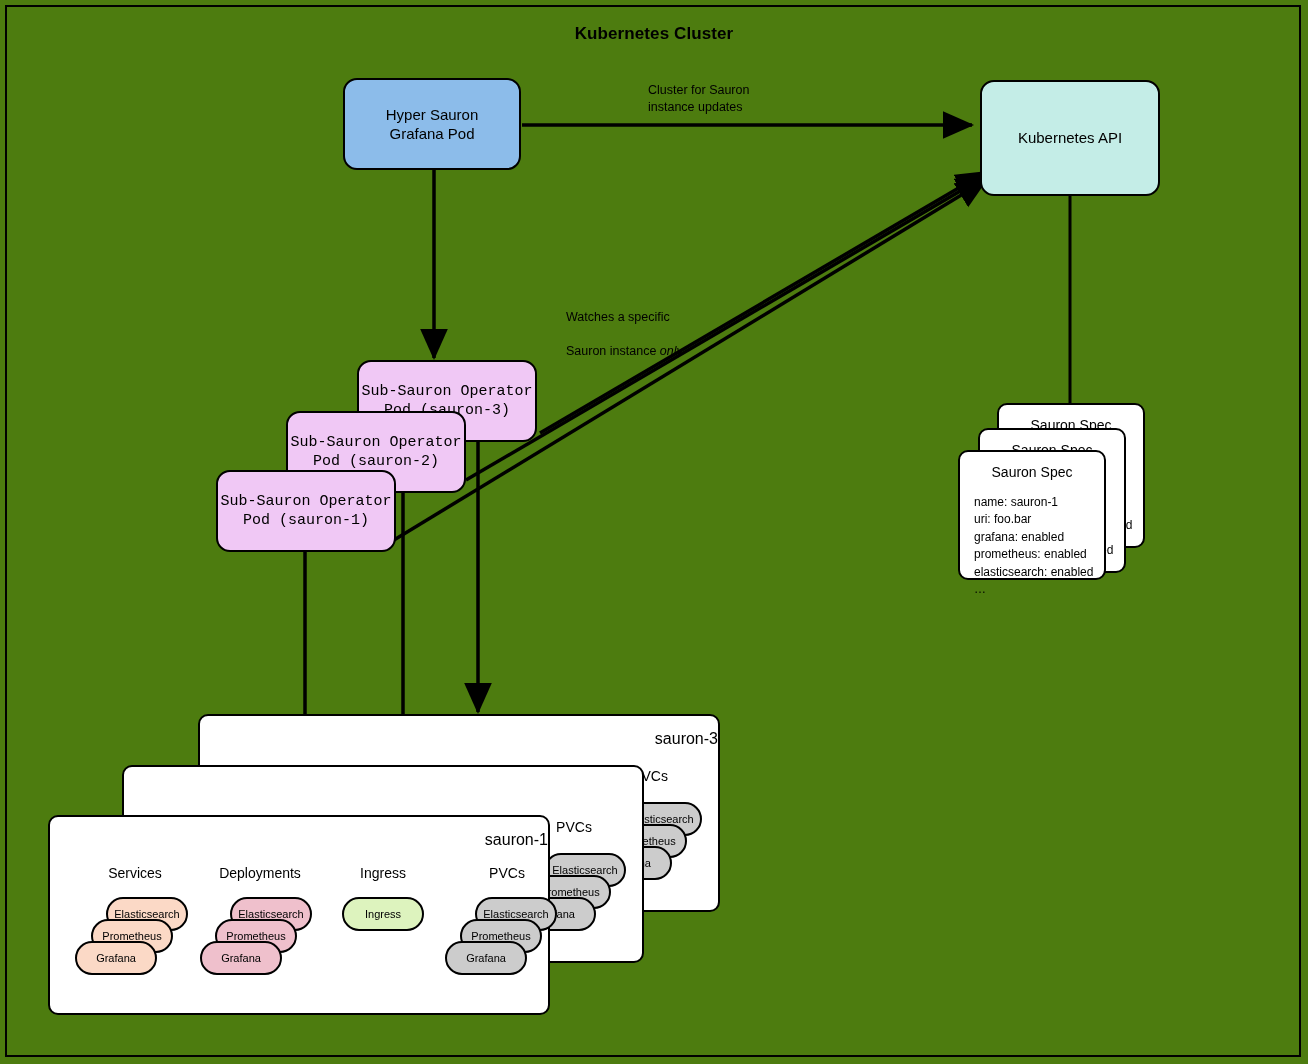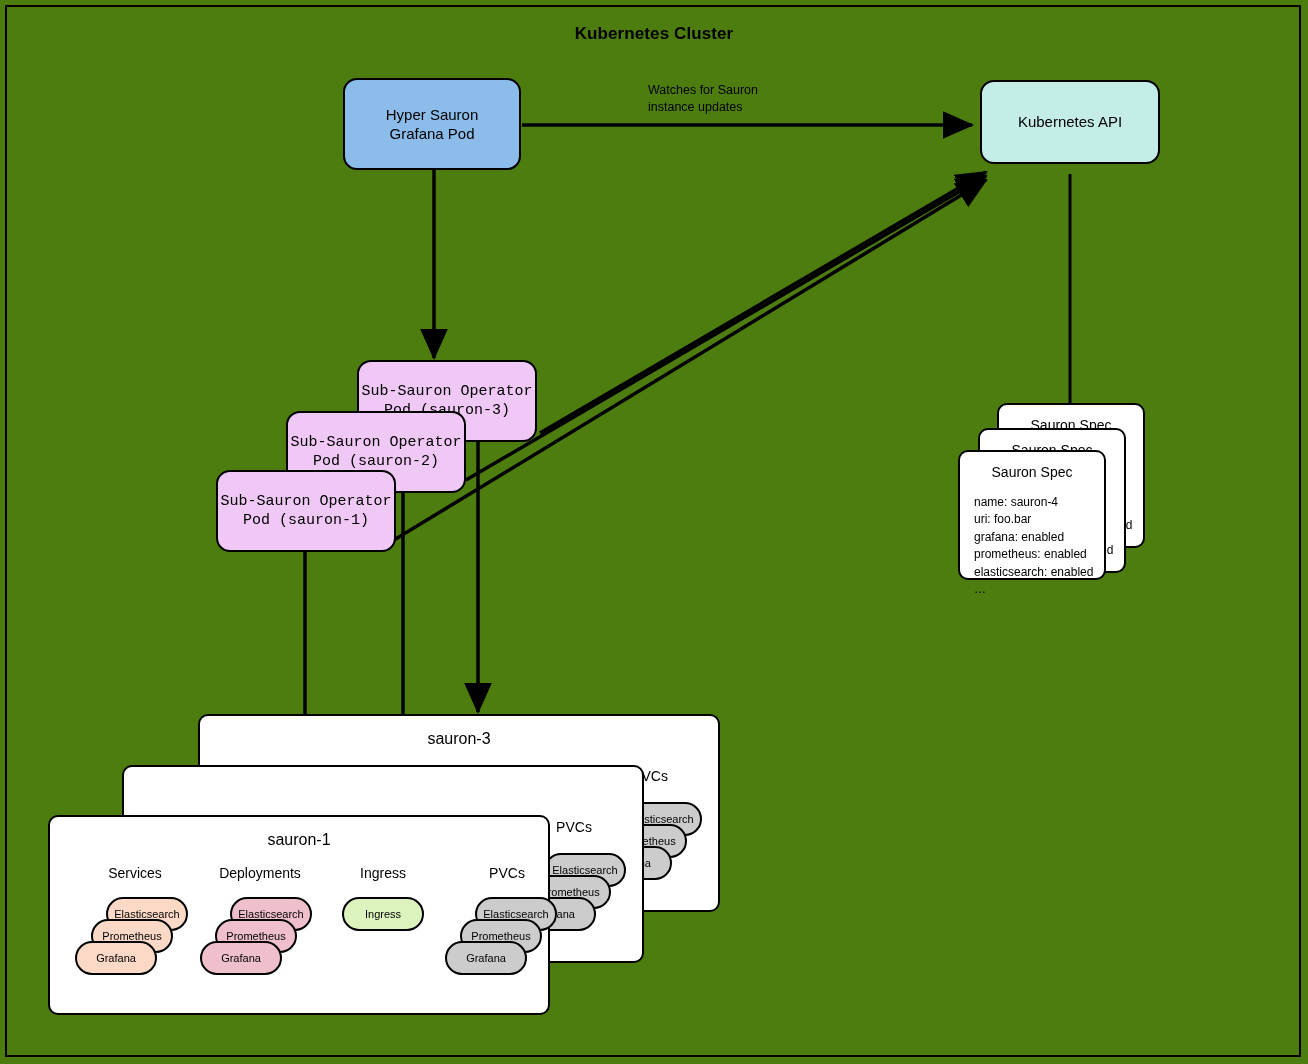--- a/index.html
+++ b/index.html
@@ -66,21 +66,21 @@
     box-sizing: border-box;
     border: 2px solid #000000;
     border-radius: 10px;
     background: #ffffff;
   }
   .grp-title {
     position: absolute;
     top: 14px;
     left: 0;
     width: 100%;
-    text-align: center;
+    text-align: right;
     font-size: 16px;
     color: #000;
   }
   .col-head {
     position: absolute;
     font-size: 14px;
     color: #000;
     text-align: center;
     white-space: nowrap;
   }
@@ -167,30 +167,34 @@
 
     <path d="M540,433 L986,172" stroke="#000" stroke-width="3.5" fill="none" marker-end="url(#ah)"></path>
     <path d="M466,480 L986,176" stroke="#000" stroke-width="3.5" fill="none" marker-end="url(#ah)"></path>
     <path d="M394,540 L986,180" stroke="#000" stroke-width="3.5" fill="none" marker-end="url(#ah)"></path>
 
     <path d="M478,441 L478,712" stroke="#000" stroke-width="3.5" fill="none" marker-end="url(#ah)"></path>
     <path d="M403,492 L403,762" stroke="#000" stroke-width="3.5" fill="none" marker-end="url(#ah)"></path>
     <path d="M305,551 L305,812" stroke="#000" stroke-width="3.5" fill="none" marker-end="url(#ah)"></path>
   </svg>
 
-  <div class="edge-label" style="left:648px; top:82px;">Watches for Sauron
+  <div class="edge-label" style="left:648px; top:82px;">Cluster for Sauron
 instance updates</div>
 
 
+  <div class="edge-label" style="left:566px; top:292px;">
+    <span>Watches a specific</span><br>
+    <span>Sauron instance </span><em>only</em>
+  </div>
 
 
   <div class="node blue rounded-lg" style="left:343px; top:78px; width:178px; height:92px;">Hyper Sauron
 Grafana Pod</div>
 
-  <div class="node cyan rounded-lg" style="left:980px; top:80px; width:180px; height:84px;">Kubernetes API</div>
+  <div class="node cyan rounded-lg" style="left:980px; top:80px; width:180px; height:116px;">Kubernetes API</div>
 
   <div class="node violet rounded-lg" style="left:357px; top:360px; width:180px; height:82px;">Sub-Sauron Operator
 Pod (sauron-3)</div>
 
   <div class="node violet rounded-lg" style="left:286px; top:411px; width:180px; height:82px;">Sub-Sauron Operator
 Pod (sauron-2)</div>
 
   <div class="node violet rounded-lg" style="left:216px; top:470px; width:180px; height:82px;">Sub-Sauron Operator
 Pod (sauron-1)</div>
 
@@ -209,21 +213,21 @@
     <div class="spec-body">name: sauron-2
 uri: foo.bar
 grafana: enabled
 prometheus: enabled
 elasticsearch: enabled
 …</div>
   </div>
 
   <div class="spec-card" style="left:958px; top:450px; width:148px; height:130px;">
     <div class="spec-title">Sauron Spec</div>
-    <div class="spec-body">name: sauron-4
+    <div class="spec-body">name: sauron-1
 uri: foo.bar
 grafana: enabled
 prometheus: enabled
 elasticsearch: enabled
 …</div>
   </div>
 
   <div class="grp" style="left:198px; top:714px; width:522px; height:198px;">
     <div class="grp-title">sauron-3</div>
     <div class="col-head" style="left:20px; top:52px; width:130px;">Services</div>

